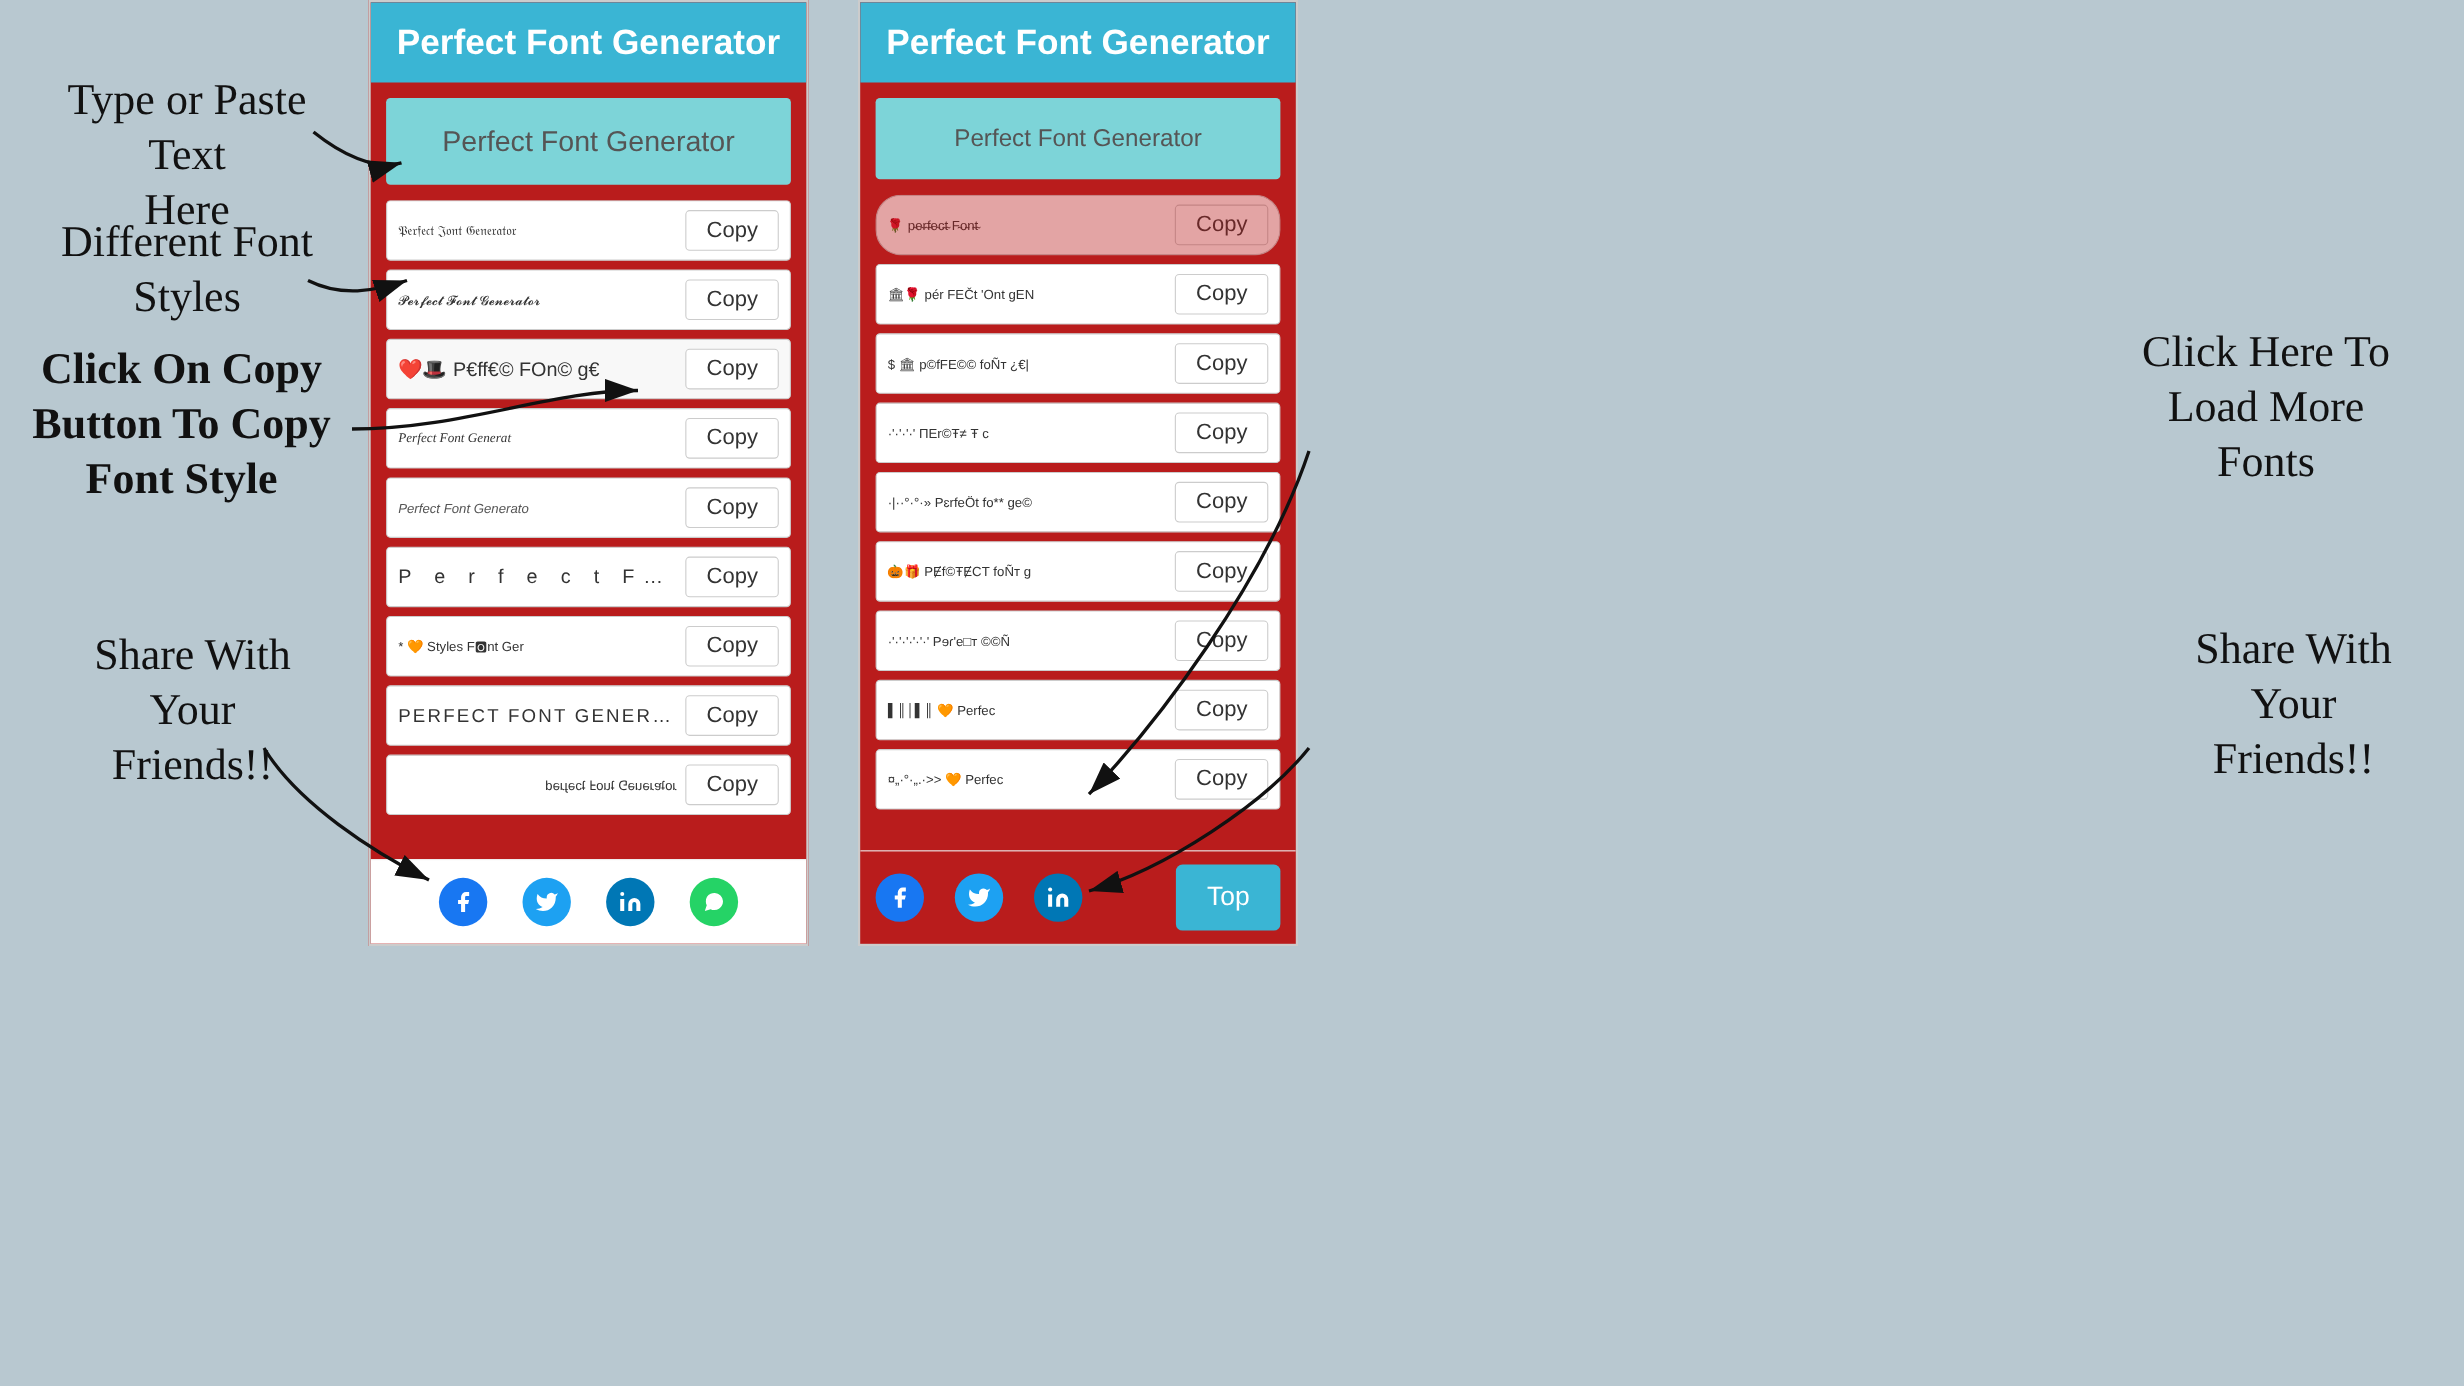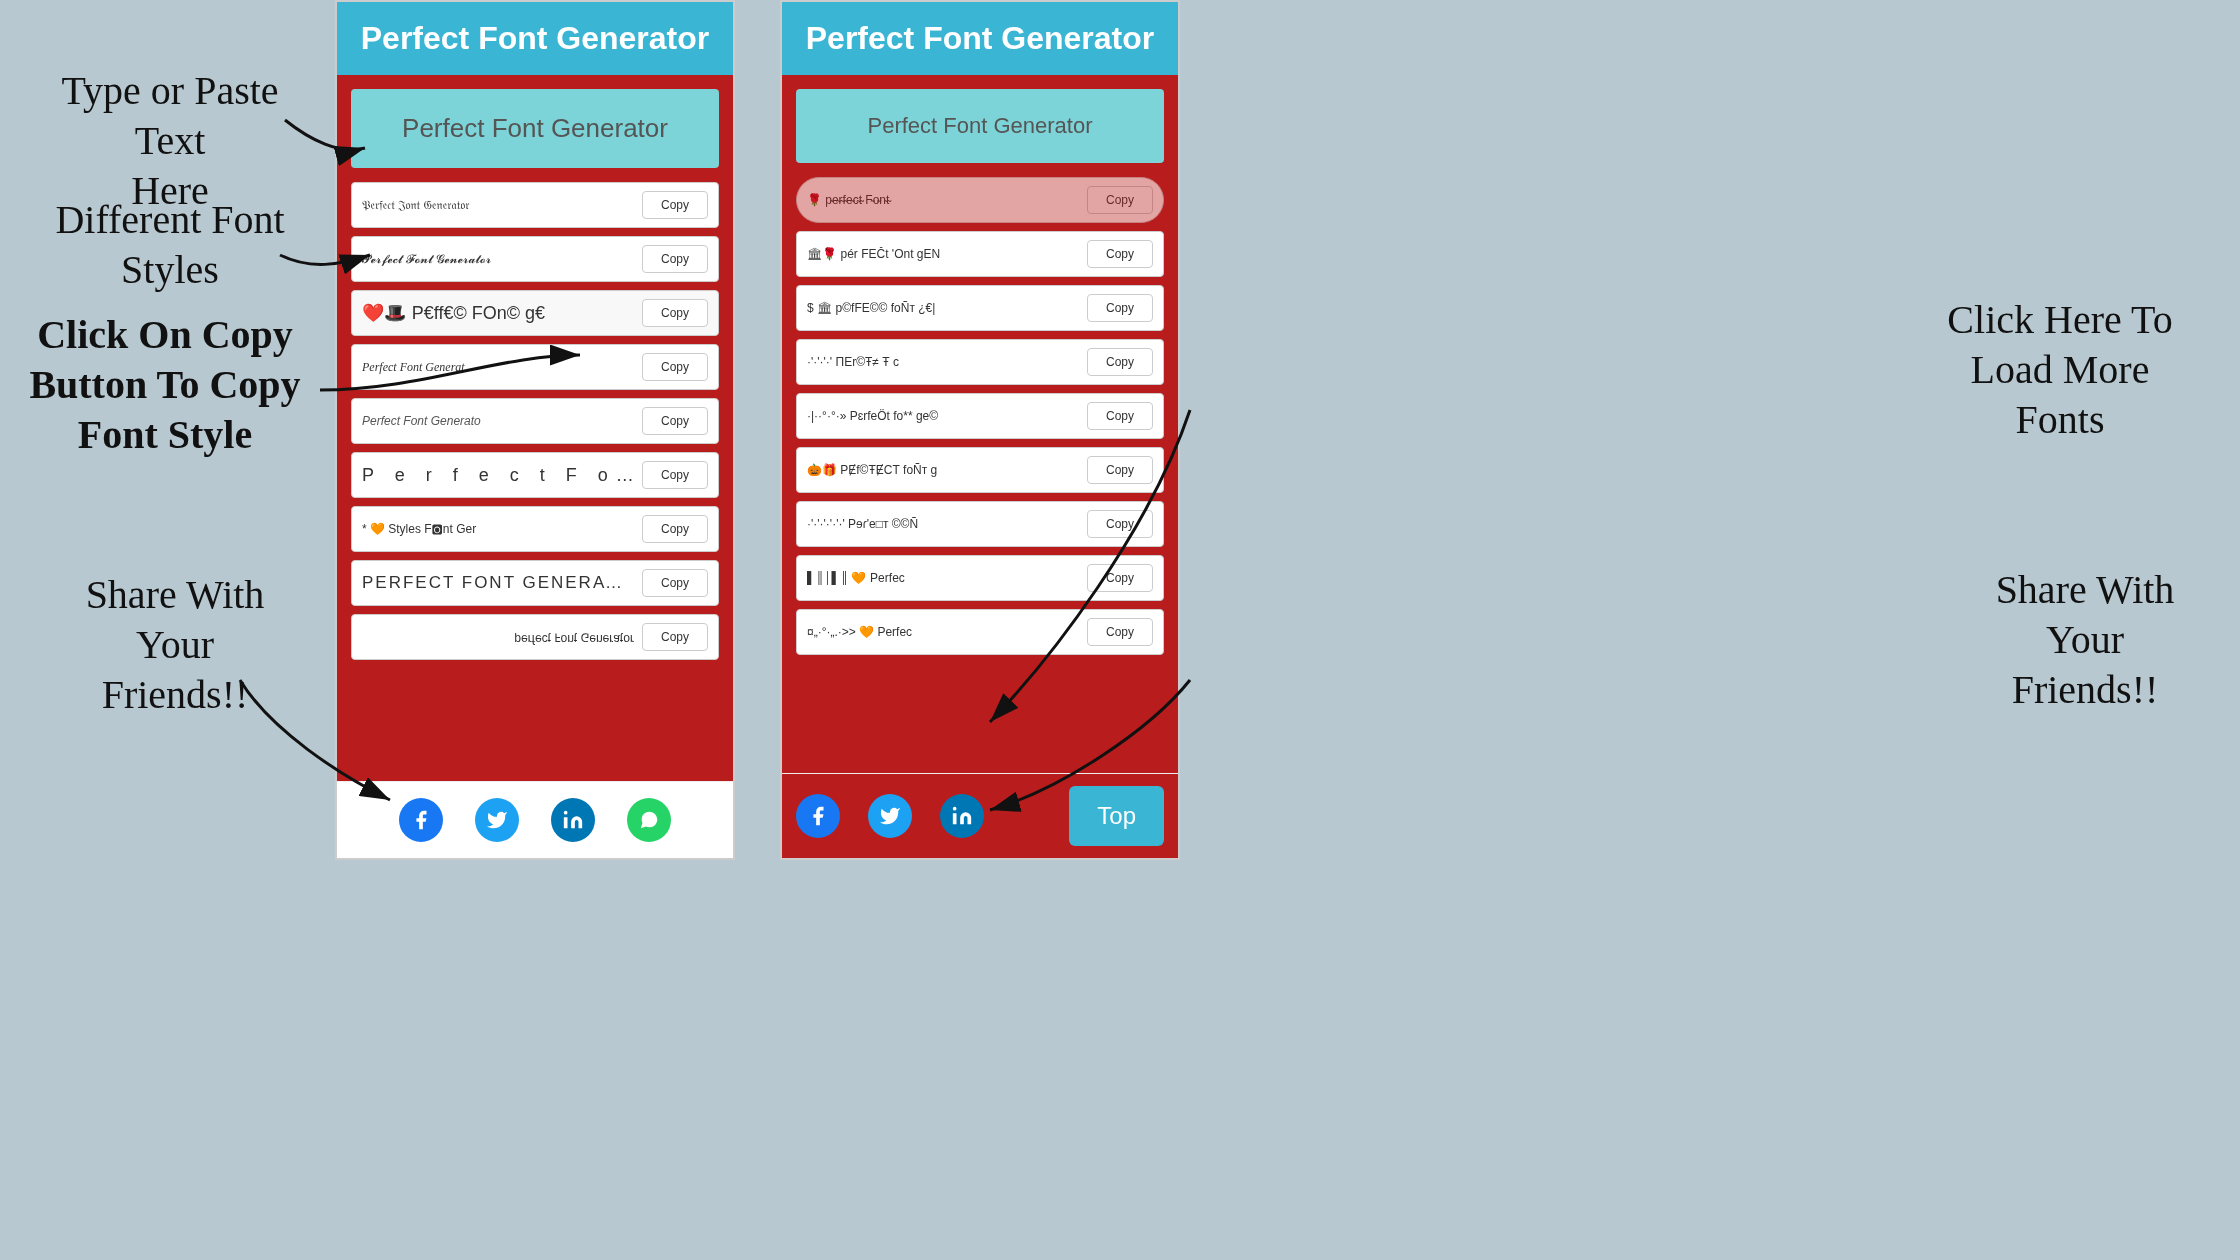--- a/index.html
+++ b/index.html
@@ -70,21 +70,21 @@
       white-space: nowrap;
       text-overflow: ellipsis;
       color: #333;
     }
 
     .copy-btn {
       background: #fff;
       border: 1px solid #ccc;
       border-radius: 4px;
       padding: 6px 18px;
-      font-size: 12px;
+      font-size: 20px;
       color: #333;
       cursor: pointer;
       margin-left: 8px;
       white-space: nowrap;
     }
 
     .share-bar {
       display: flex;
       justify-content: center;
       align-items: center;

